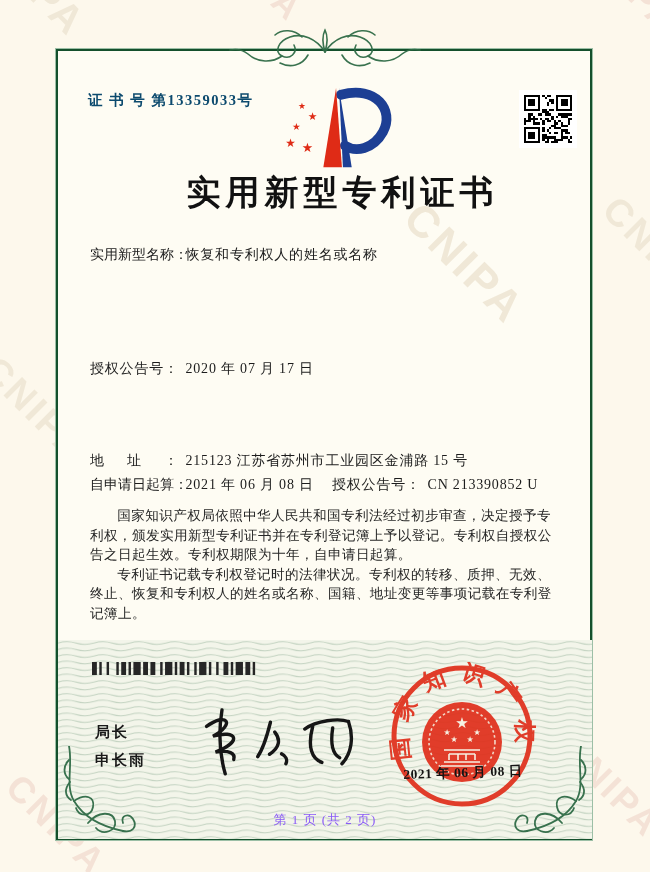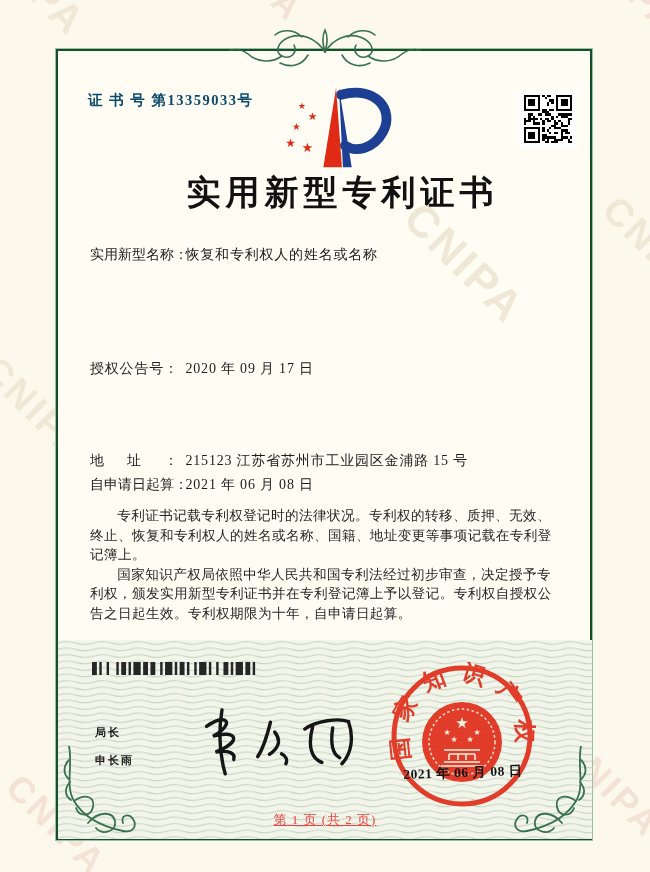--- a/index.html
+++ b/index.html
@@ -44,29 +44,29 @@
     display:inline-block;width:88px;text-align:justify;text-align-last:justify;
     -moz-text-align-last:justify;color:#1c1c1c;
   }
   .fvalue{margin-left:4px;letter-spacing:0.8px;color:#1c1c1c;}
   .fcol2{position:absolute;left:242px;}
   .paras{position:absolute;left:90px;top:506px;width:472px;font-size:13.6px;line-height:19.6px;
          letter-spacing:0.4px;color:#262626;}
   .paras p{text-indent:2em;margin:0;}
   .barcode{position:absolute;left:92px;top:662px;width:168px;height:13px;}
   .signer{position:absolute;left:95px;top:718px;font-family:"Liberation Sans","DejaVu Sans",sans-serif;
-          font-size:11px;font-weight:600;letter-spacing:2px;color:#1a1a1a;line-height:28px;}
+          font-size:15px;font-weight:600;letter-spacing:2px;color:#1a1a1a;line-height:28px;}
   .signature{position:absolute;left:193px;top:696px;width:168px;height:84px;transform:rotate(-2deg);}
   .seal{position:absolute;left:388px;top:662px;width:148px;height:148px;opacity:0.93;}
   .seal-date{
     position:absolute;left:396px;top:764px;width:134px;text-align:center;
     font-size:13.5px;font-weight:bold;letter-spacing:0.5px;color:#141414;transform:rotate(-2deg);
   }
   .page-info{position:absolute;left:58px;top:811px;width:534px;text-align:center;font-size:13px;
-             letter-spacing:1px;color:#ef4444;text-decoration:underline;}
+             letter-spacing:1px;color:#8b5cf6;}
   .footer-note{position:absolute;left:0;top:875px;width:650px;text-align:center;font-size:18px;
                letter-spacing:2px;color:#2a2a2a;}
   .orn{stroke:var(--flourish_green);fill:none;stroke-width:1.6;stroke-linecap:round;opacity:.95;}
   .star{fill:var(--logo_red);font-family:"DejaVu Sans",sans-serif;}
   svg{display:block;}
 </style>
 </head>
 <body>
 
 <span class="wm" style="left:-38px;top:-42px;font-size:40px;">CNIPA</span>
@@ -270,34 +270,38 @@
     </svg>
 
   <div class="title">实用新型专利证书</div>
 
   <div class="frow" style="top:246px">
     <span class="flabel">实用新型名称：</span>
     <span class="fvalue">恢复和专利权人的姓名或名称</span>
   </div>
   <div class="frow" style="top:360px">
     <span class="flabel">授权公告号：</span>
-    <span class="fvalue">2020 年 09 月 17 日</span>
+    <span class="fvalue">2020 年 07 月 17 日</span>
   </div>
   <div class="frow" style="top:452px">
     <span class="flabel">地址：</span>
     <span class="fvalue">215123 江苏省苏州市工业园区金浦路 15 号</span>
   </div>
   <div class="frow" style="top:476px">
     <span class="flabel">自申请日起算：</span>
     <span class="fvalue">2021 年 06 月 08 日</span>
+    <span class="fcol2">
+      <span class="flabel">授权公告号：</span>
+      <span class="fvalue">CN 213390852 U</span>
+    </span>
   </div>
 
   <div class="paras">
+    <p>国家知识产权局依照中华人民共和国专利法经过初步审查，决定授予专利权，颁发实用新型专利证书并在专利登记簿上予以登记。专利权自授权公告之日起生效。专利权期限为十年，自申请日起算。</p>
     <p>专利证书记载专利权登记时的法律状况。专利权的转移、质押、无效、终止、恢复和专利权人的姓名或名称、国籍、地址变更等事项记载在专利登记簿上。</p>
-    <p>国家知识产权局依照中华人民共和国专利法经过初步审查，决定授予专利权，颁发实用新型专利证书并在专利登记簿上予以登记。专利权自授权公告之日起生效。专利权期限为十年，自申请日起算。</p>
   </div>
 
   <svg class="barcode" id="barcode" viewBox="0 0 168 13">
       <rect x="0" y="0" width="4.869565217391305" height="13" fill="#262626"></rect>
       <rect x="7.304347826086957" y="0" width="2.4347826086956523" height="13" fill="#262626"></rect>
       <rect x="14.608695652173914" y="0" width="2.4347826086956523" height="13" fill="#262626"></rect>
       <rect x="24.347826086956523" y="0" width="2.4347826086956523" height="13" fill="#262626"></rect>
       <rect x="29.217391304347828" y="0" width="4.869565217391305" height="13" fill="#262626"></rect>
       <rect x="36.52173913043478" y="0" width="2.4347826086956523" height="13" fill="#262626"></rect>
       <rect x="41.39130434782609" y="0" width="7.304347826086957" height="13" fill="#262626"></rect>

